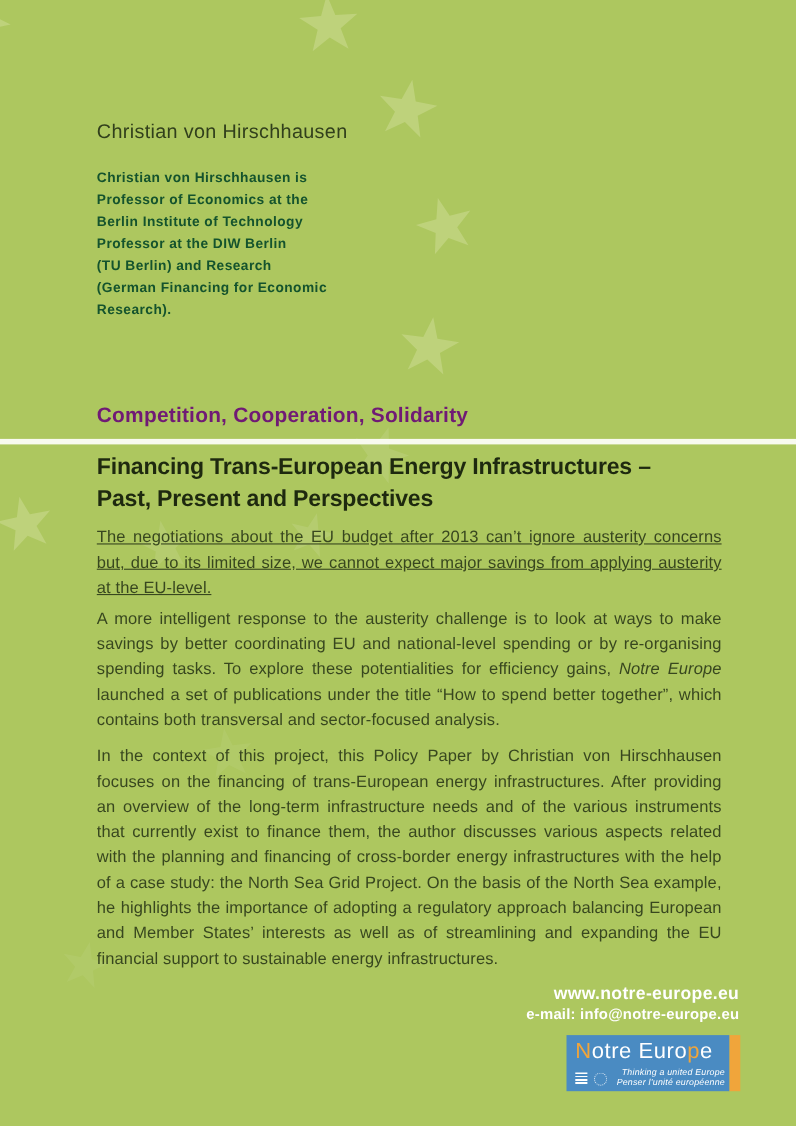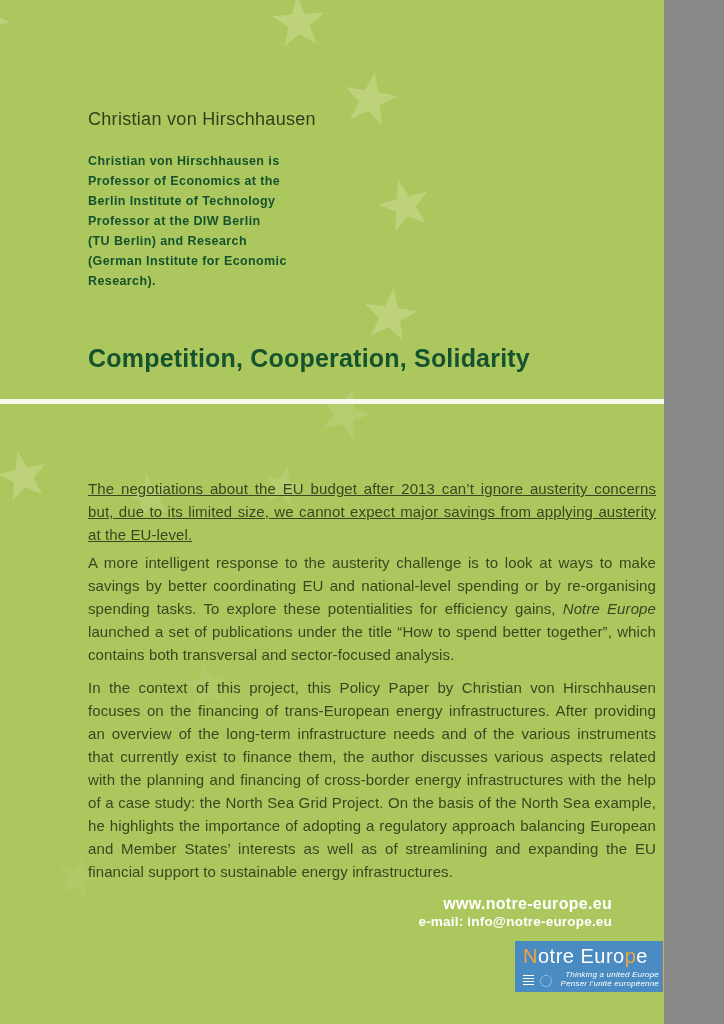--- a/index.html
+++ b/index.html
@@ -1,18 +1,18 @@
 <!DOCTYPE html>
 <html><head>
 <meta charset="utf-8">
 <style>
   html, body { margin: 0; padding: 0; background: #888; }
   .page {
     position: relative;
-    width: 664px;
+    width: 724px;
     height: 1024px;
     background: #adc75f;
     overflow: hidden;
     font-family: "Liberation Sans", sans-serif;
   }
   
   .star { position: absolute; display: block; pointer-events: none; }
   .star svg { display: block; width: 100%; height: 100%; }
   .star polygon { fill: #bed27b; }
   .star-faint polygon { fill: rgba(255,255,255,0.10); }
@@ -21,22 +21,22 @@
   .author-name {
     position: absolute; left: 88px; top: 109px;
     font-size: 18px; color: #313f1c; letter-spacing: 0.3px;
   }
   .bio {
     position: absolute; left: 88px; top: 151px; width: 240px;
     font-size: 12.5px; font-weight: bold; line-height: 20px;
     color: #14532d; letter-spacing: 0.4px;
   }
   .series-heading {
-    position: absolute; left: 88px; top: 344px;
-    font-size: 25px; font-weight: bold; color: #14532d; letter-spacing: 0.2px;
+    position: absolute; left: 88px; top: 368px;
+    font-size: 19px; font-weight: bold; color: #701a75; letter-spacing: 0.2px;
   }
   .rule {
     position: absolute; left: 0; top: 399px; width: 724px; height: 5px;
     background: #f8faef;
   }
   .doc-title {
     position: absolute; left: 88px; top: 410px;
     font-size: 21px; font-weight: bold; color: #1e290f;
     line-height: 29px; letter-spacing: -0.2px; white-space: nowrap;
   }
@@ -153,27 +153,31 @@
       </svg>
   </span>
 
   <div class="author-name">Christian von Hirschhausen</div>
   <div class="bio">
     <div>Christian von Hirschhausen is</div>
     <div>Professor of Economics at the</div>
     <div>Berlin Institute of Technology</div>
     <div>Professor at the DIW Berlin</div>
     <div>(TU Berlin) and Research</div>
-    <div>(German Institute for Economic</div>
+    <div>(German Financing for Economic</div>
     <div>Research).</div>
   </div>
 
   <div class="series-heading">Competition, Cooperation, Solidarity</div>
   <div class="rule"></div>
 
+  <div class="doc-title">
+    <div>Financing Trans-European Energy Infrastructures –</div>
+    <div>Past, Present and Perspectives</div>
+  </div>
 
   <div class="para para-1">The negotiations about the EU budget after 2013 can’t ignore austerity concerns but, due to its limited size, we cannot expect major savings from applying austerity at the EU-level.</div>
   <div class="para para-2"><span>A more intelligent response to the austerity challenge is to look at ways to make savings by better coordinating EU and national-level spending or by re-organising spending tasks. To explore these potentialities for efficiency gains, </span><span class="italic">Notre Europe</span><span> launched a set of publications under the title “How to spend better together”, which contains both transversal and sector-focused analysis.</span></div>
   <div class="para para-3">In the context of this project, this Policy Paper by Christian von Hirschhausen focuses on the financing of trans-European energy infrastructures. After providing an overview of the long-term infrastructure needs and of the various instruments that currently exist to finance them, the author discusses various aspects related with the planning and financing of cross-border energy infrastructures with the help of a case study: the North Sea Grid Project. On the basis of the North Sea example, he highlights the importance of adopting a regulatory approach balancing European and Member States’ interests as well as of streamlining and expanding the EU financial support to sustainable energy infrastructures.</div>
 
   <div class="footer-website">www.notre-europe.eu</div>
   <div class="footer-email">e-mail: info@notre-europe.eu</div>
 
   <div class="logo">
     <div class="logo-blue">

